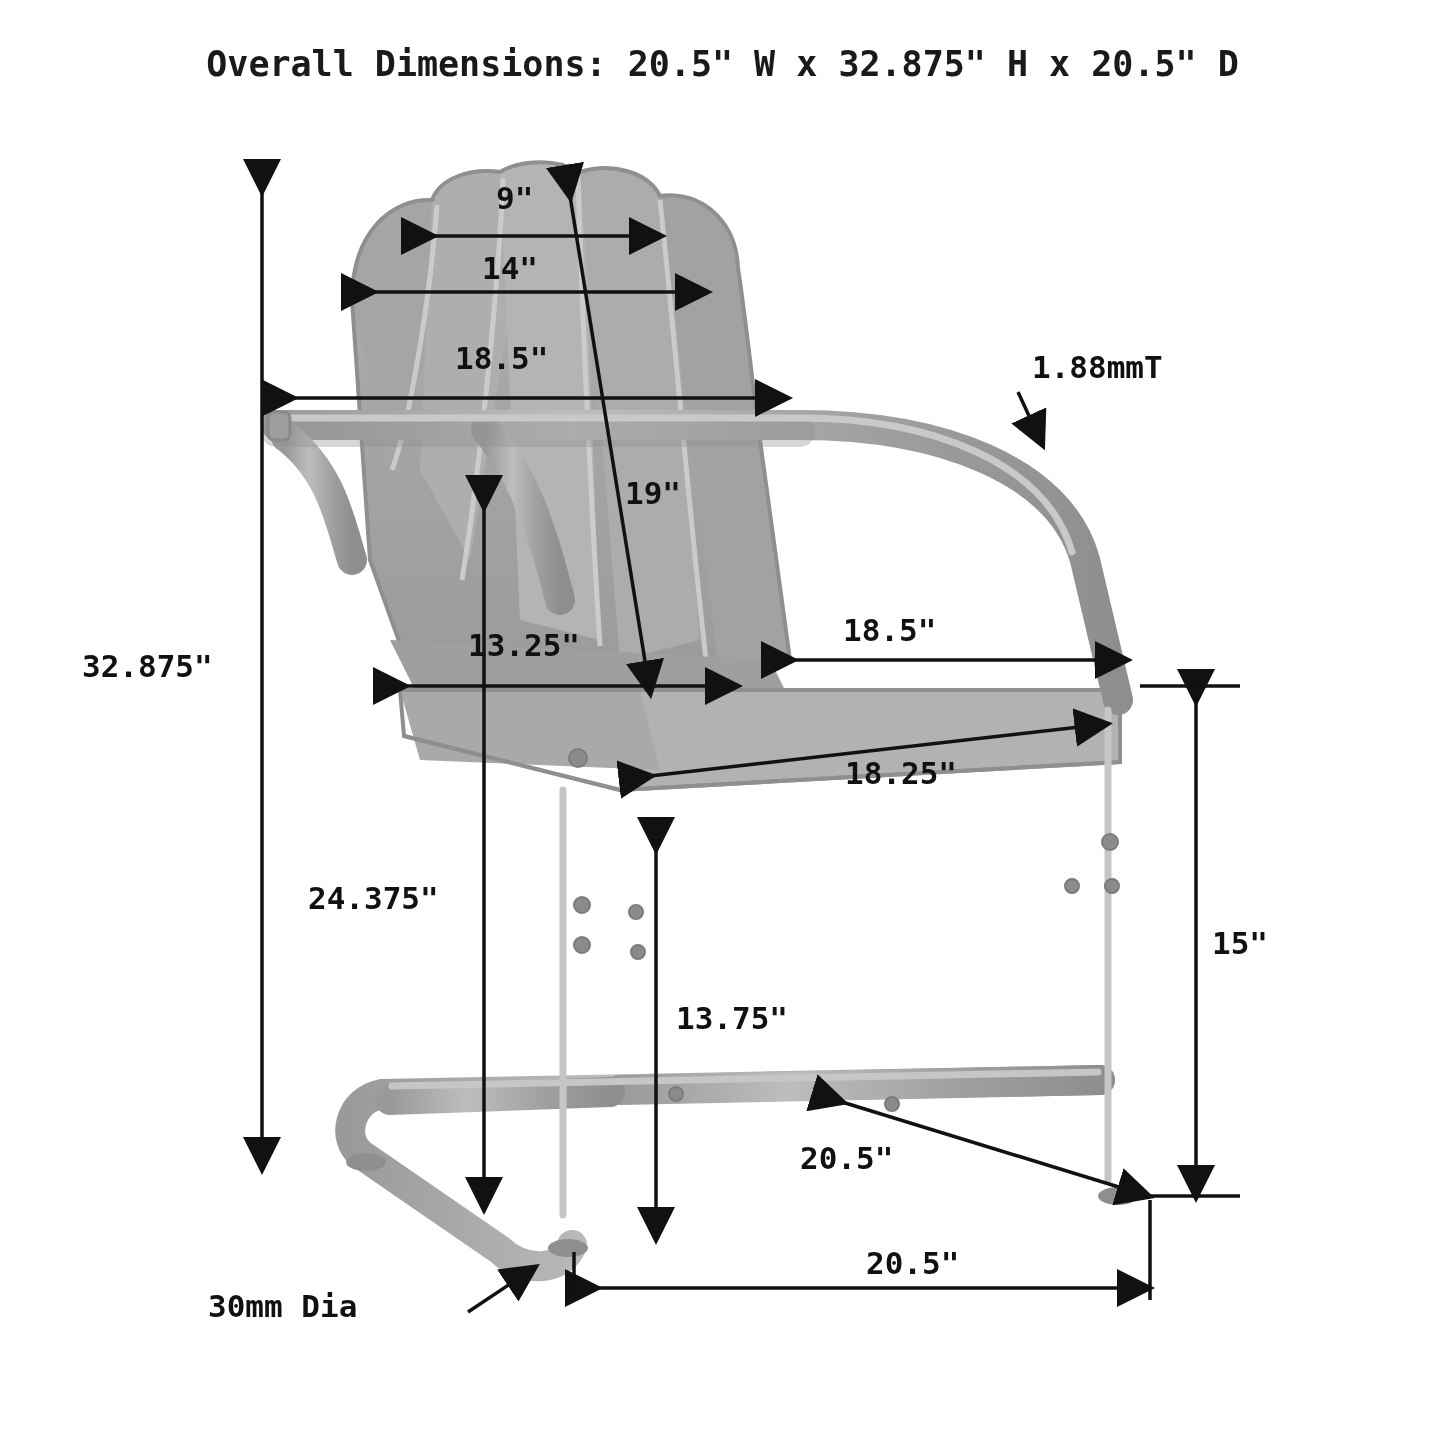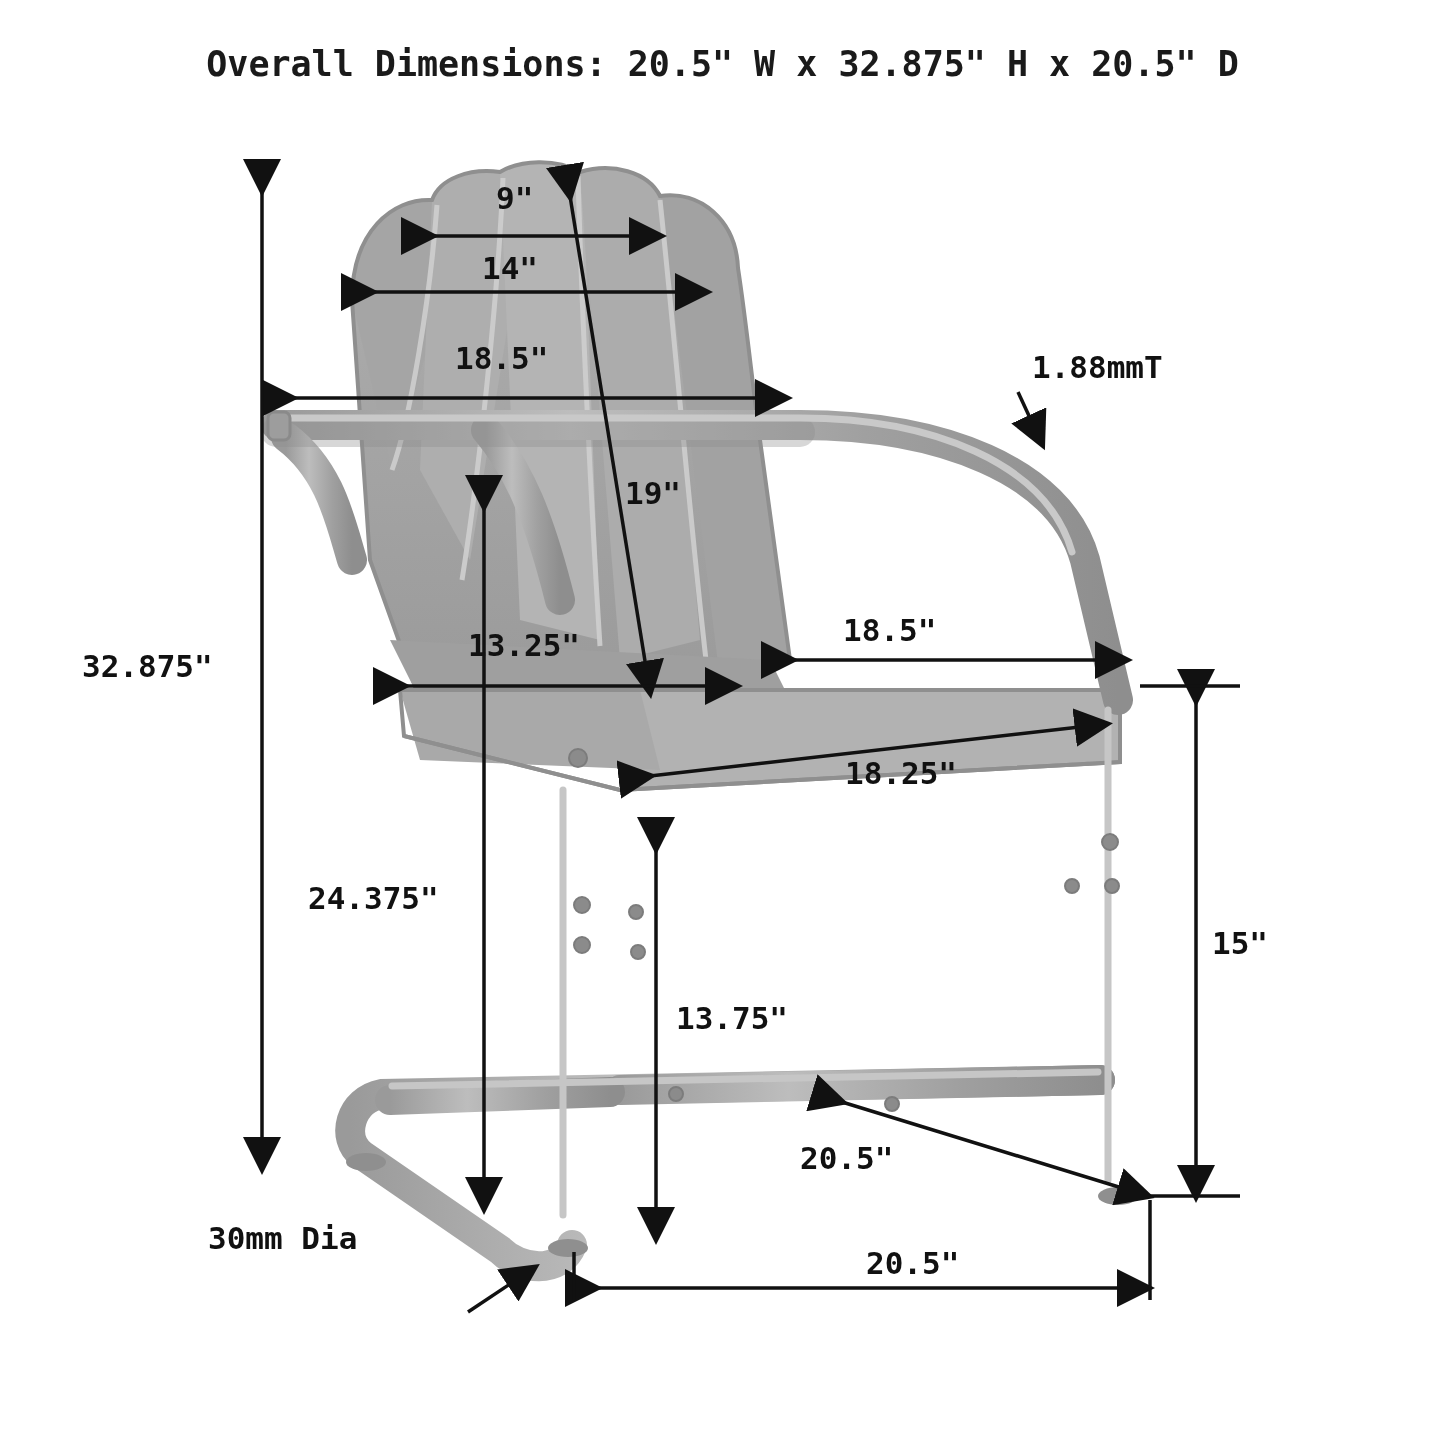--- a/index.html
+++ b/index.html
@@ -225,15 +225,15 @@
   <div class="dim-label" style="left:625px; top:475px;">19"</div>
   <div class="dim-label" style="left:468px; top:627px;">13.25"</div>
   <div class="dim-label" style="left:843px; top:612px;">18.5"</div>
   <div class="dim-label" style="left:82px; top:648px;">32.875"</div>
   <div class="dim-label" style="left:845px; top:755px;">18.25"</div>
   <div class="dim-label" style="left:308px; top:880px;">24.375"</div>
   <div class="dim-label" style="left:1212px; top:925px;">15"</div>
   <div class="dim-label" style="left:676px; top:1000px;">13.75"</div>
   <div class="dim-label" style="left:800px; top:1140px;">20.5"</div>
   <div class="dim-label" style="left:866px; top:1245px;">20.5"</div>
-  <div class="dim-label" style="left:208px; top:1220px;">30mm Dia</div>
+  <div class="dim-label" style="left:208px; top:1288px;">30mm Dia</div>
 
 </div>
 
 </body></html>

